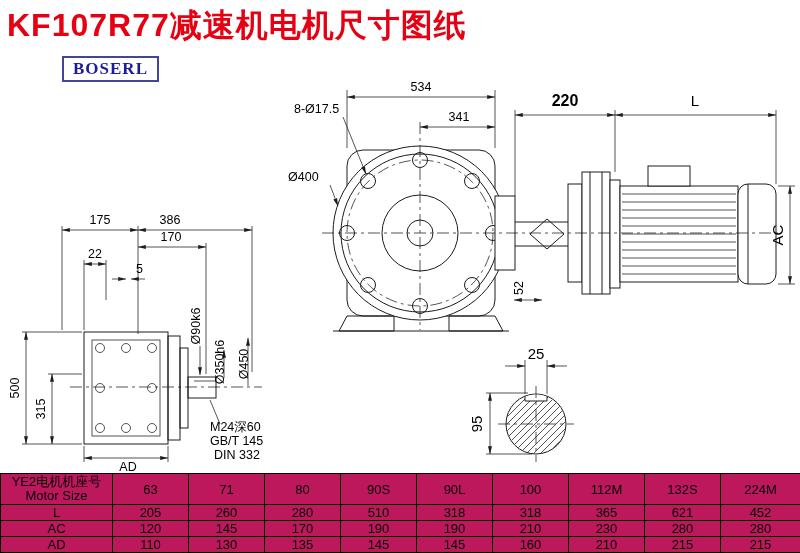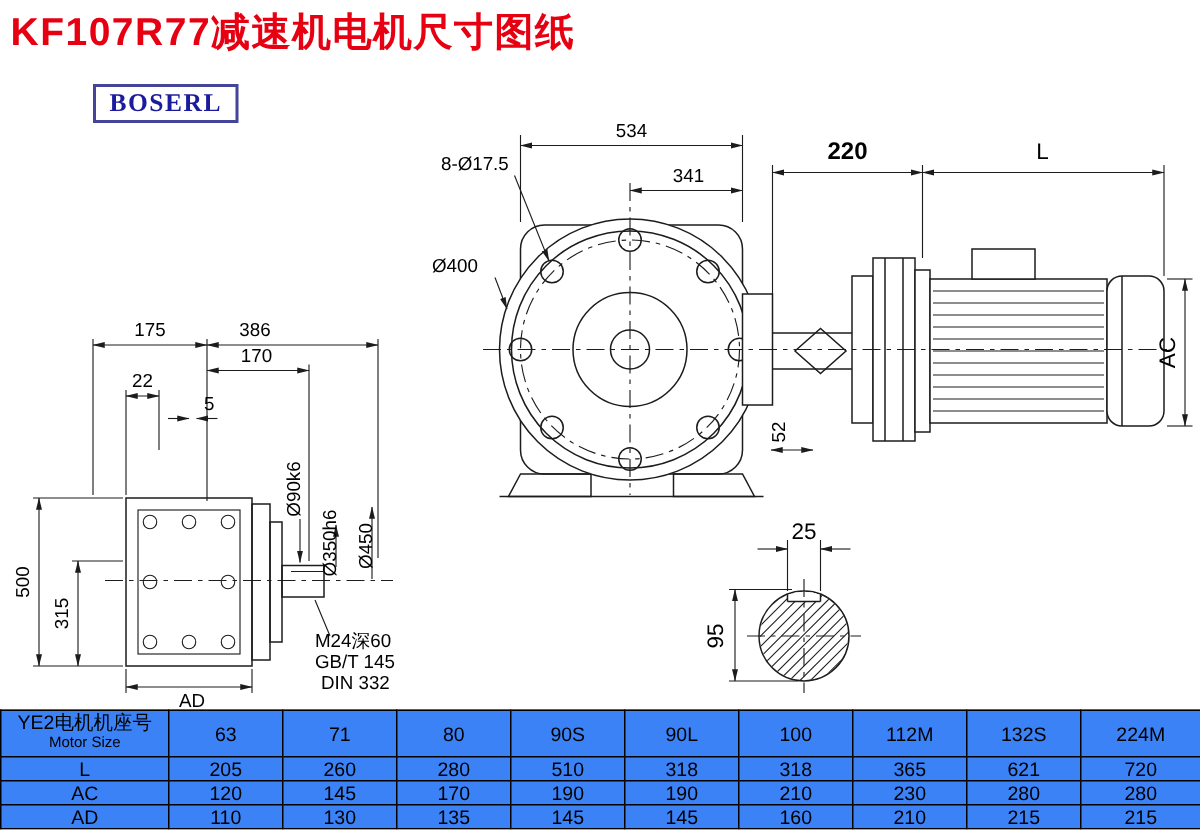--- a/index.html
+++ b/index.html
@@ -1,50 +1,50 @@
 <!DOCTYPE html>
 <html><head>
 <meta charset="utf-8">
 <style>
   html,body{margin:0;padding:0;}
   body{
     width:800px;height:553px;position:relative;background:#fff;overflow:hidden;
     font-family:"Liberation Sans",sans-serif;
   }
   .page-title{
-    position:absolute;top:4px;left:7px;font-size:26px;font-weight:bold;
+    position:absolute;top:4px;left:7px;font-size:32px;font-weight:bold;
     color:#e60012;letter-spacing:1px;white-space:nowrap;
   }
   .brand-box{
     position:absolute;top:56px;left:62px;border:2px solid #44449a;
     padding:1px 9px;background:#fff;
   }
   .brand-box span{
     font-family:"Liberation Serif",serif;font-weight:bold;font-size:17px;
     color:#1b1b9e;letter-spacing:1px;
   }
   svg.dwg{position:absolute;top:0;left:0;}
   .ln{stroke:#1c1c1c;fill:none;stroke-width:1;}
   .th{stroke:#1c1c1c;fill:none;stroke-width:0.75;}
   .cl{stroke:#1c1c1c;fill:none;stroke-width:0.75;stroke-dasharray:12 4 3 4;}
   .wf{fill:#fff;stroke:#1c1c1c;stroke-width:1;}
   text.t{font:12.5px "Liberation Sans",sans-serif;fill:#000;stroke:none;}
   text.big{font-size:15px;}
   text.bold{font-weight:bold;font-size:16px;}
   table.size-table{
     position:absolute;left:0;bottom:0;width:800px;border-collapse:collapse;
-    table-layout:fixed;background:#3b82f6;
+    table-layout:fixed;background:#be185d;
   }
   table.size-table td{
     border:1px solid #000;text-align:center;vertical-align:middle;
     font-size:13px;padding:0;height:15px;color:#000;
   }
   table.size-table tr.head td{height:30px;}
   td.rowhead div{line-height:14px;font-size:13px;}
-  td.rowhead div.en{font-size:10px;}
+  td.rowhead div.en{font-size:13px;}
 </style>
 </head>
 <body>
 
 <div class="page-title">KF107R77减速机电机尺寸图纸</div>
 <div class="brand-box">
   <span>BOSERL</span>
 </div>
 
 <svg class="dwg" width="800" height="478" viewBox="0 0 800 478">
@@ -280,21 +280,21 @@
     <tr>
       <td>L</td>
       <td>205</td>
       <td>260</td>
       <td>280</td>
       <td>510</td>
       <td>318</td>
       <td>318</td>
       <td>365</td>
       <td>621</td>
-      <td>720</td>
+      <td>452</td>
     </tr>
     <tr>
       <td>AC</td>
       <td>120</td>
       <td>145</td>
       <td>170</td>
       <td>190</td>
       <td>190</td>
       <td>210</td>
       <td>230</td>

